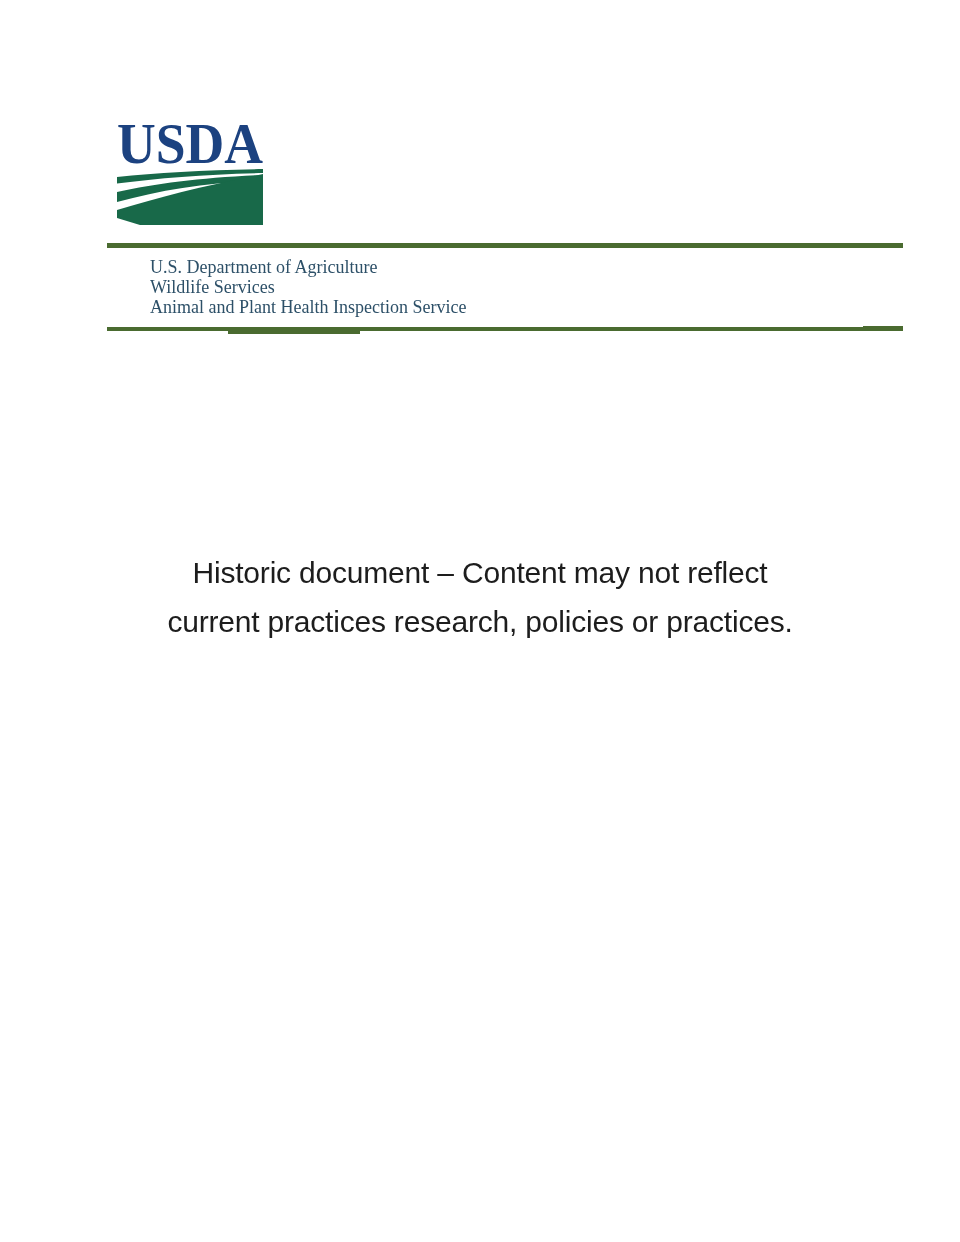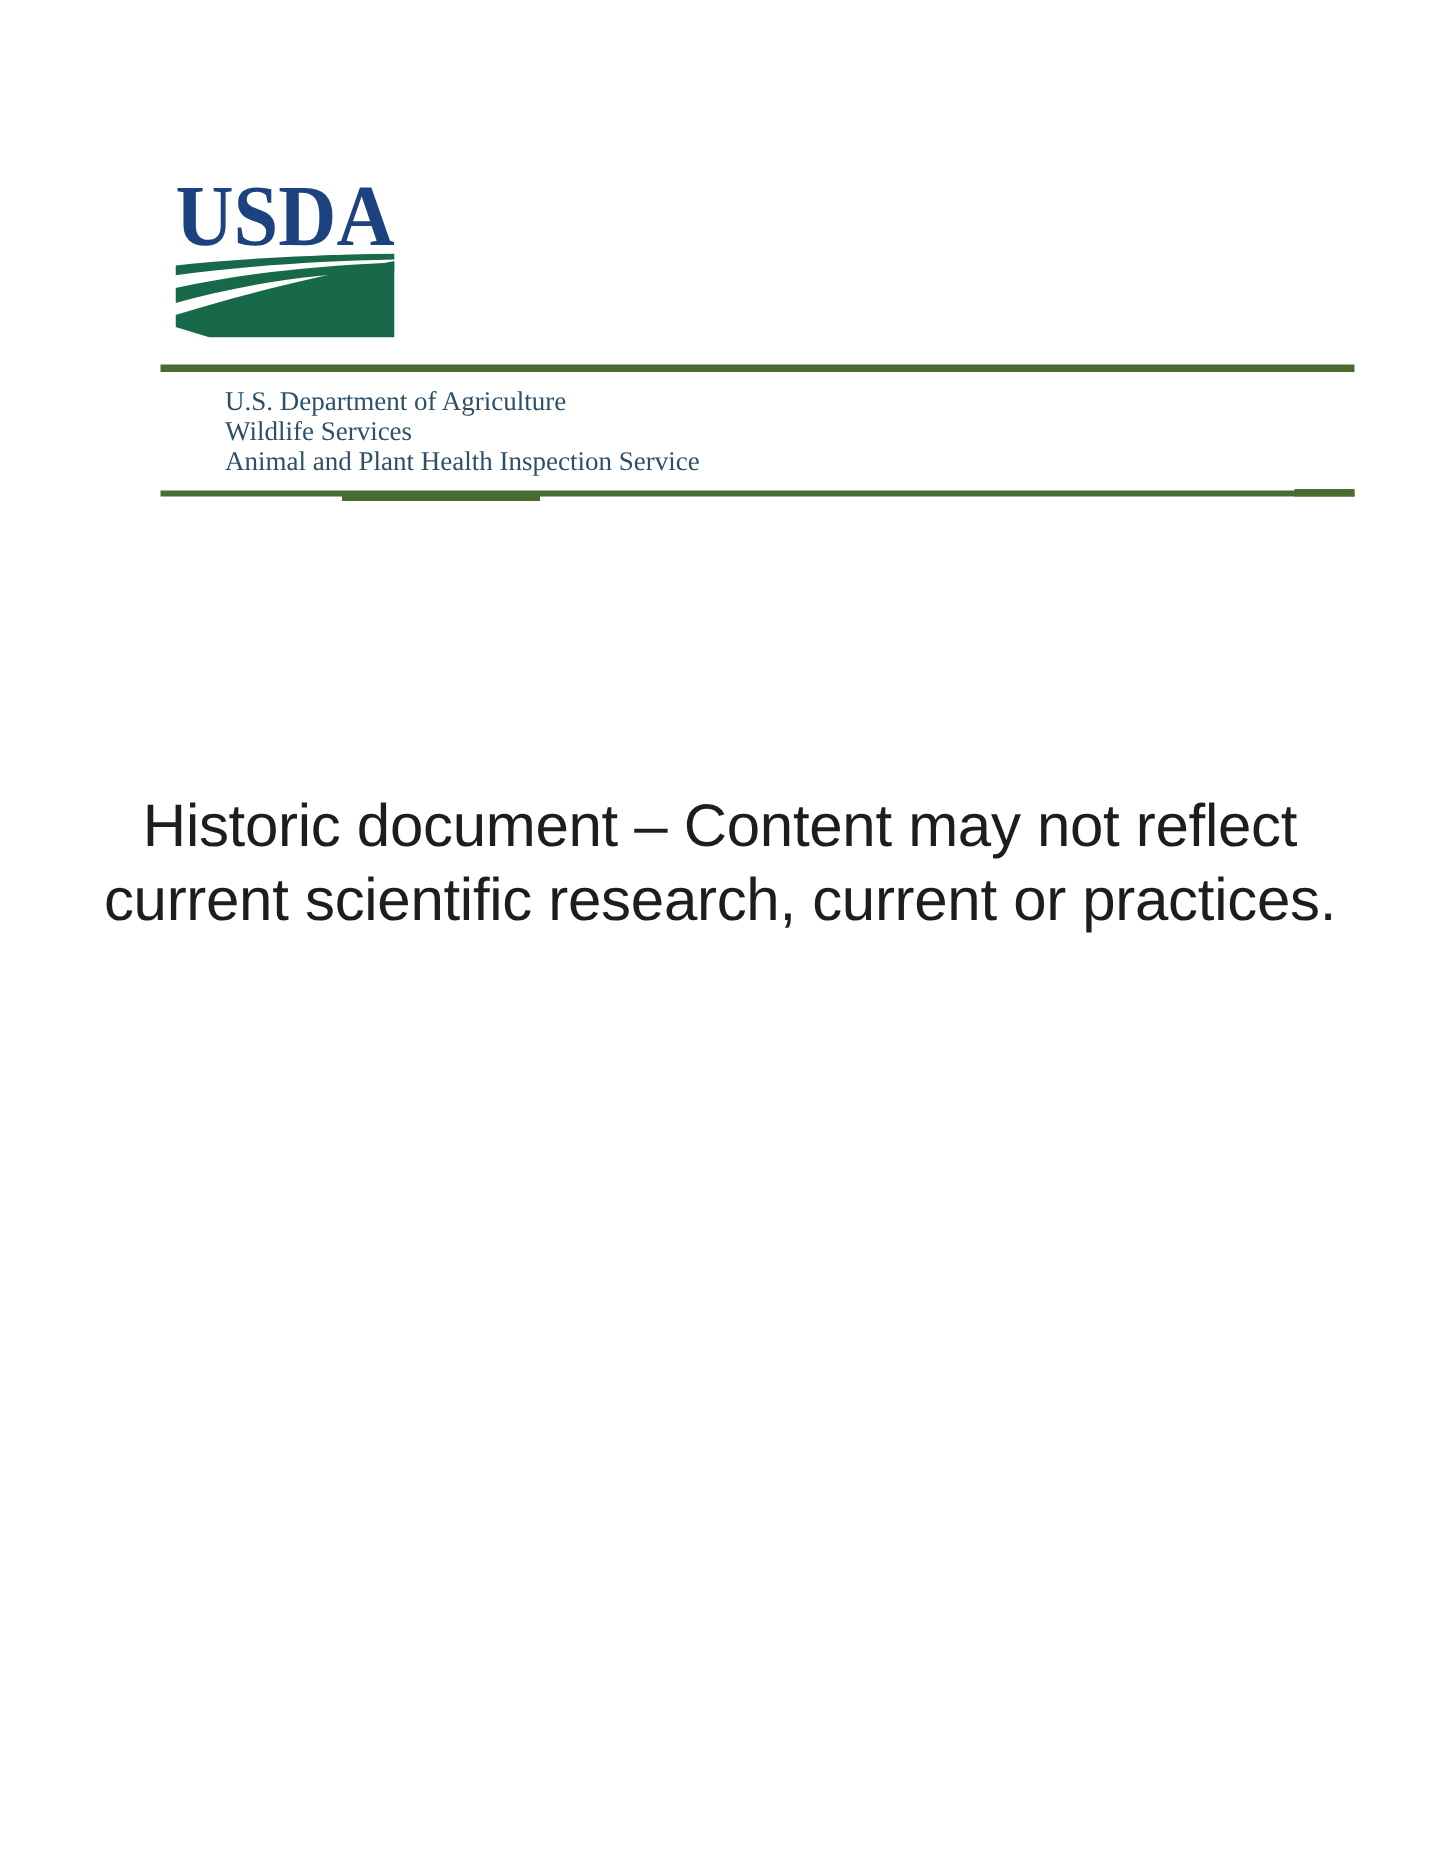--- a/index.html
+++ b/index.html
@@ -32,25 +32,25 @@
     color:var(--agency-ink);
     font-family:"Liberation Serif", serif;
     font-size:18px;line-height:19.8px;margin-left:32px;
   }
   .rule-bottom{position:absolute;left:107px;top:326px;width:796px;height:10px;}
   .rule-bottom .seg{position:absolute;background:var(--rule-green);}
   .seg-base{left:0;top:1px;width:796px;height:4px;}
   .seg-mid{left:121px;top:2.5px;width:132px;height:5px;}
   .seg-right{left:756px;top:-0.5px;width:40px;height:5px;}
   .notice{
-    position:absolute;left:0;top:527px;width:960px;
+    position:absolute;left:0;top:549px;width:960px;
     text-align:center;
     color:var(--notice-ink);
     font-family:"Liberation Sans", sans-serif;
-    font-size:40px;line-height:48.5px;
+    font-size:30px;line-height:48.5px;
     letter-spacing:-0.2px;
   }
 </style>
 </head>
 <body>
 
 <div class="page">
 
   <div class="logo">
     <svg class="logo-wordmark" viewBox="0 0 146 52" aria-hidden="true">
@@ -72,16 +72,16 @@
   </div>
 
   <div class="rule-bottom">
     <div class="seg seg-base"></div>
     <div class="seg seg-mid"></div>
     <div class="seg seg-right"></div>
   </div>
 
   <div class="notice">
     <div>Historic document – Content may not reflect</div>
-    <div>current scientific research, current or practices.</div>
+    <div>current practices research, policies or practices.</div>
   </div>
 
 </div>
 
 </body></html>

